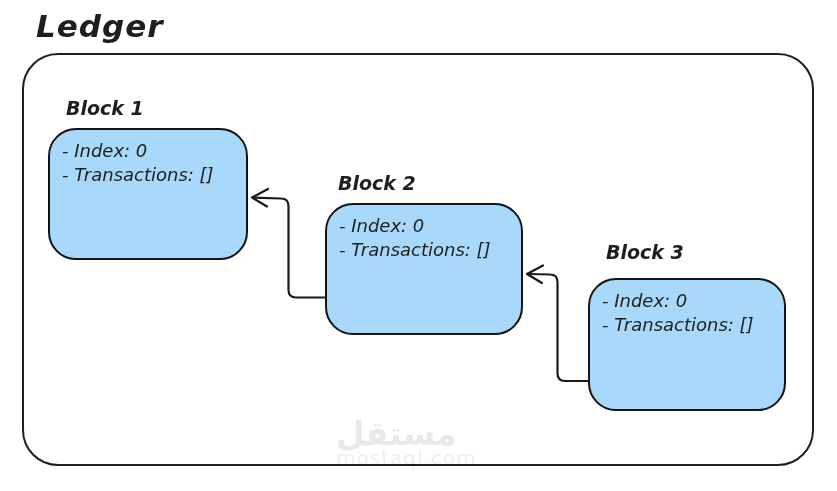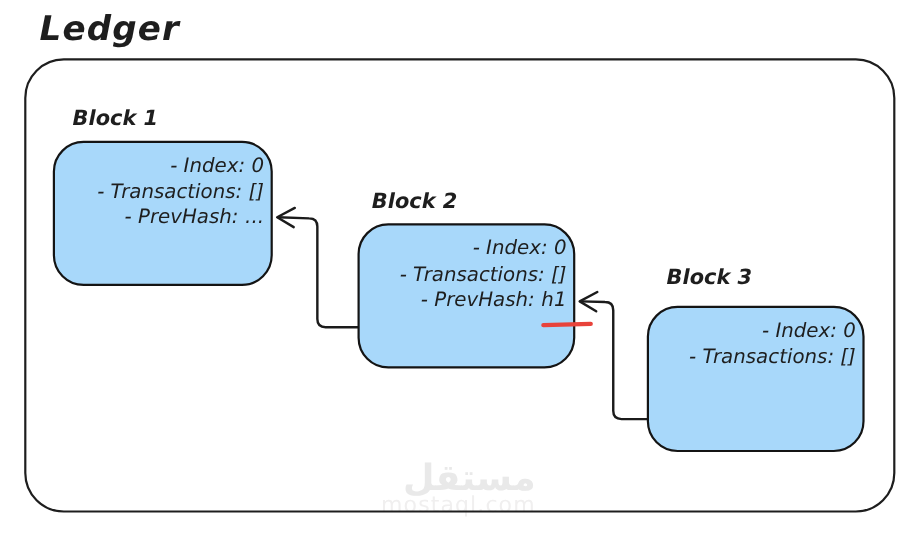--- a/index.html
+++ b/index.html
@@ -1,21 +1,21 @@
 <!DOCTYPE html>
 <html><head>
 <meta charset="utf-8">
 <style>
   html,body { margin:0; padding:0; background:#ffffff; }
   .canvas {
     position:relative; width:837px; height:491px;
     background:#ffffff; overflow:hidden;
     font-family:"DejaVu Sans", sans-serif; color:#1e1e1e;
   }
-  .hand { font-family:"DejaVu Sans", sans-serif; font-style:italic; color:#1e1e1e;text-align:right; }
+  .hand { font-family:"DejaVu Sans", sans-serif; font-style:italic; color:#1e1e1e; }
 
   .diagram-title {
     position:absolute; left:36px; top:8px;
     font-size:31px; font-weight:bold; letter-spacing:1px;
     white-space:nowrap;
   }
 
   .ledger-container {
     position:absolute; left:22px; top:53px; width:792px; height:413px;
     border:2px solid #1e1e1e; border-radius:36px; background:transparent;
@@ -38,22 +38,22 @@
   .redline-tight::after, .redline-low::after {
     content:""; position:absolute; left:-3px; width:47px; height:3.5px;
     background:#e8433b; border-radius:2px; transform:rotate(-1.5deg);
   }
   .redline-tight::after { bottom:-3px; }
   .redline-low::after   { bottom:-12px; left:0px; }
 
   .arrows-layer { position:absolute; left:0; top:0; pointer-events:none; }
 
   .watermark {
-    position:absolute; left:312px; top:416px; width:175px;
-    text-align:right; line-height:1; user-select:none;
+    position:absolute; left:336px; top:416px; width:175px;
+    text-align:left; line-height:1; user-select:none;
   }
   .wm-ar { font-size:33px; font-weight:bold; color:#e9e9e9; line-height:36px; }
   .wm-la { font-size:20px; color:#f0efef; letter-spacing:1px; margin-top:-4px; }
 </style>
 </head>
 <body>
 
 <div class="canvas">
 
   <div class="watermark">
@@ -76,30 +76,28 @@
         <path d="M 527 274 L 543 265.5 M 527 274 L 542 283"></path>
       </g>
     </g>
   </svg>
 
   <div>
     <div class="block-label hand" style="left:66px; top:97px;">Block 1</div>
     <div class="block-box" style="left:48px; top:128px; width:200px; height:132px;">
       <div class="line hand">- Index: 0</div>
       <div class="line hand">- Transactions: []</div>
-      <div class="line hand"><span>- PrevHash:</span><span class="val">...</span></div>
     </div>
   </div>
 
   <div>
     <div class="block-label hand" style="left:338px; top:172px;">Block 2</div>
     <div class="block-box" style="left:325px; top:203px; width:198px; height:132px;">
       <div class="line hand">- Index: 0</div>
       <div class="line hand">- Transactions: []</div>
-      <div class="line hand"><span>- PrevHash:</span><span class="val redline-low">h1</span></div>
     </div>
   </div>
 
   <div>
     <div class="block-label hand" style="left:606px; top:241px;">Block 3</div>
     <div class="block-box" style="left:588px; top:278px; width:198px; height:133px;">
       <div class="line hand">- Index: 0</div>
       <div class="line hand">- Transactions: []</div>
     </div>
   </div>

